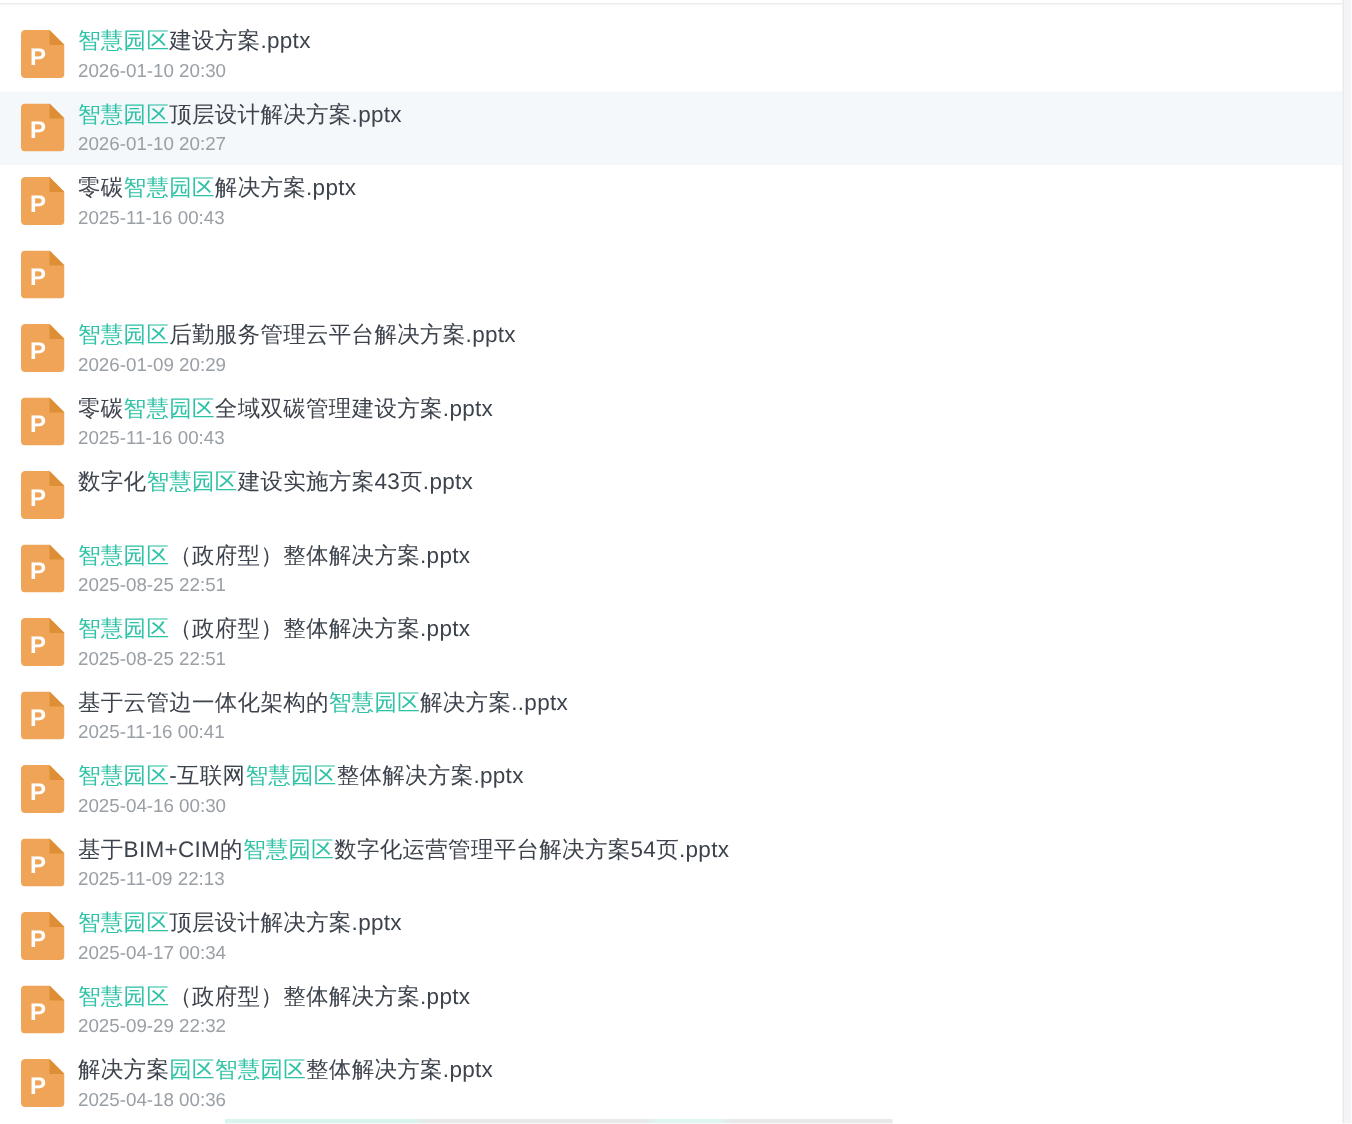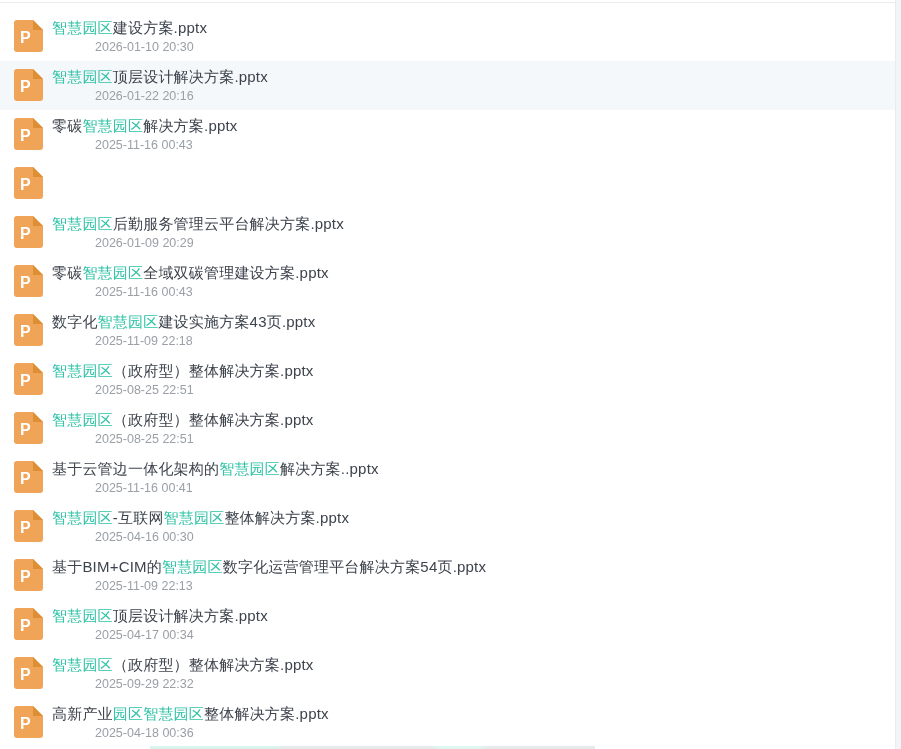--- a/index.html
+++ b/index.html
@@ -73,21 +73,20 @@
     letter-spacing: 0.2px;
   }
   .title .seg.hl {
     color: #2ec2a6;
   }
   .time {
     font-size: 12.5px;
     line-height: 16px;
     margin-top: 1px;
     color: #9aa0a6;
-    margin-left: 43px;
   }
   .clipped-next-row {
     position: absolute;
     bottom: 0;
     left: 150px;
     width: 445px;
     height: 3px;
     background: linear-gradient(90deg,
       rgba(46,194,166,0.30) 0%, rgba(46,194,166,0.30) 28%,
       rgba(75,85,95,0.22) 30%, rgba(75,85,95,0.22) 63%,
@@ -116,21 +115,21 @@
   </div>
 
   <div class="row hover">
     <svg class="doc-icon" viewBox="0 0 29 32" xmlns="http://www.w3.org/2000/svg">
       <path d="M3 0 H19 L29 10 V29 Q29 32 26 32 H3 Q0 32 0 29 V3 Q0 0 3 0 Z" fill="#f0a458"></path>
       <path d="M19 0 L29 10 H19 Z" fill="#de8f35"></path>
       <text x="6" y="23" font-size="16" font-weight="bold" fill="#ffffff" font-family="Liberation Sans, DejaVu Sans, sans-serif">P</text>
     </svg>
     <div class="texts">
       <div class="title"><span class="seg hl">智慧园区</span><span class="seg">顶层设计解决方案.pptx</span></div>
-      <div class="time">2026-01-22 20:16</div>
+      <div class="time">2026-01-10 20:27</div>
     </div>
   </div>
 
   <div class="row">
     <svg class="doc-icon" viewBox="0 0 29 32" xmlns="http://www.w3.org/2000/svg">
       <path d="M3 0 H19 L29 10 V29 Q29 32 26 32 H3 Q0 32 0 29 V3 Q0 0 3 0 Z" fill="#f0a458"></path>
       <path d="M19 0 L29 10 H19 Z" fill="#de8f35"></path>
       <text x="6" y="23" font-size="16" font-weight="bold" fill="#ffffff" font-family="Liberation Sans, DejaVu Sans, sans-serif">P</text>
     </svg>
     <div class="texts">
@@ -172,21 +171,20 @@
   </div>
 
   <div class="row">
     <svg class="doc-icon" viewBox="0 0 29 32" xmlns="http://www.w3.org/2000/svg">
       <path d="M3 0 H19 L29 10 V29 Q29 32 26 32 H3 Q0 32 0 29 V3 Q0 0 3 0 Z" fill="#f0a458"></path>
       <path d="M19 0 L29 10 H19 Z" fill="#de8f35"></path>
       <text x="6" y="23" font-size="16" font-weight="bold" fill="#ffffff" font-family="Liberation Sans, DejaVu Sans, sans-serif">P</text>
     </svg>
     <div class="texts">
       <div class="title"><span class="seg">数字化</span><span class="seg hl">智慧园区</span><span class="seg">建设实施方案43页.pptx</span></div>
-      <div class="time">2025-11-09 22:18</div>
     </div>
   </div>
 
   <div class="row">
     <svg class="doc-icon" viewBox="0 0 29 32" xmlns="http://www.w3.org/2000/svg">
       <path d="M3 0 H19 L29 10 V29 Q29 32 26 32 H3 Q0 32 0 29 V3 Q0 0 3 0 Z" fill="#f0a458"></path>
       <path d="M19 0 L29 10 H19 Z" fill="#de8f35"></path>
       <text x="6" y="23" font-size="16" font-weight="bold" fill="#ffffff" font-family="Liberation Sans, DejaVu Sans, sans-serif">P</text>
     </svg>
     <div class="texts">
@@ -267,21 +265,21 @@
     </div>
   </div>
 
   <div class="row">
     <svg class="doc-icon" viewBox="0 0 29 32" xmlns="http://www.w3.org/2000/svg">
       <path d="M3 0 H19 L29 10 V29 Q29 32 26 32 H3 Q0 32 0 29 V3 Q0 0 3 0 Z" fill="#f0a458"></path>
       <path d="M19 0 L29 10 H19 Z" fill="#de8f35"></path>
       <text x="6" y="23" font-size="16" font-weight="bold" fill="#ffffff" font-family="Liberation Sans, DejaVu Sans, sans-serif">P</text>
     </svg>
     <div class="texts">
-      <div class="title"><span class="seg">高新产业</span><span class="seg hl">园区</span><span class="seg hl">智慧园区</span><span class="seg">整体解决方案.pptx</span></div>
+      <div class="title"><span class="seg">解决方案</span><span class="seg hl">园区</span><span class="seg hl">智慧园区</span><span class="seg">整体解决方案.pptx</span></div>
       <div class="time">2025-04-18 00:36</div>
     </div>
   </div>
 </div>
 
   <div class="clipped-next-row"></div>
 
   <div class="scrollbar-track"></div>
 </div>
 

